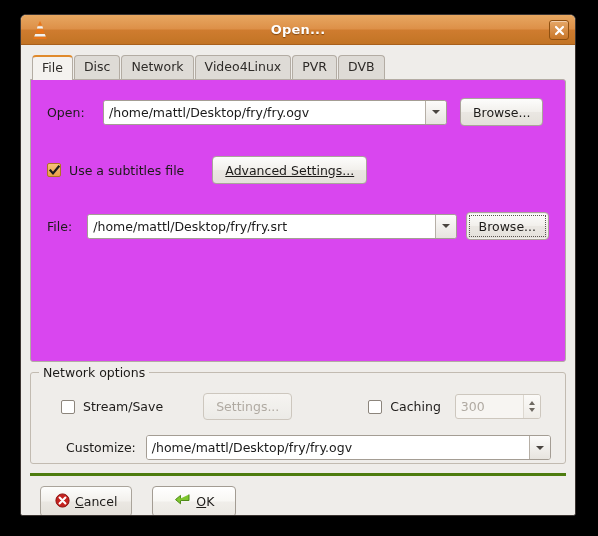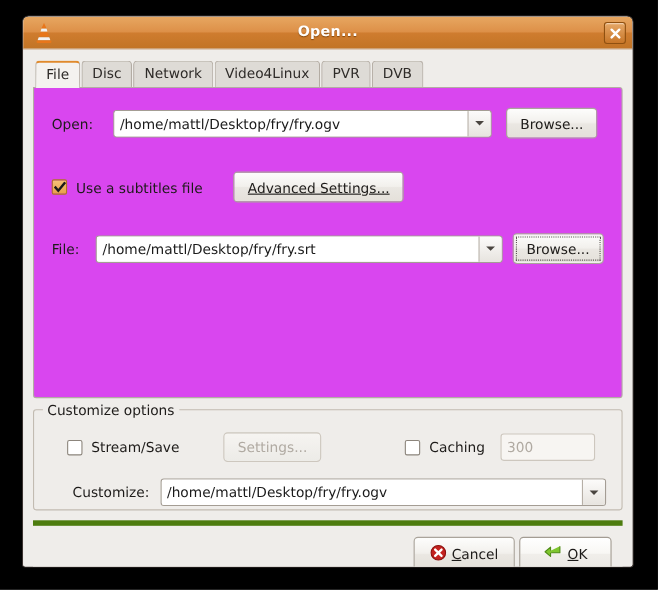--- a/index.html
+++ b/index.html
@@ -234,21 +234,20 @@
 
   
   .spin {
     display: flex;
     height: 25px;
     width: 86px;
     border: 1px solid #cdc7be;
     border-radius: 3px;
     background: #f7f5f2;
     overflow: hidden;
-    flex-direction: column;
   }
   .spin .sval {
     flex: 1 1 auto;
     font-size: 12.5px;
     color: #b0aaa2;
     line-height: 23px;
     padding: 0 5px;
   }
   .spin .sbtns {
     width: 17px;
@@ -258,26 +257,26 @@
     align-items: center; justify-content: center;
     gap: 3px;
     cursor: pointer;
   }
   .spin .up { width:0;height:0;border-left:3.5px solid transparent;border-right:3.5px solid transparent;border-bottom:4px solid #6e6962; }
   .spin .dn { width:0;height:0;border-left:3.5px solid transparent;border-right:3.5px solid transparent;border-top:4px solid #6e6962; }
 
   
   #actionbar {
     flex: 0 0 auto;
-    border-top: 5px solid #4d7c0f;
+    border-top: 3px solid #4d7c0f;
     margin-top: 9px;
     padding: 10px 10px 11px 10px;
     display: flex;
-    justify-content: flex-end;
-    gap: 4px;
+    justify-content: flex-start;
+    gap: 20px;
     background: #efedea;
   }
   #actionbar .btn {
     height: 31px;
     min-width: 84px;
     padding: 0 14px;
   }
   .btn.default {
     background: linear-gradient(to bottom, #ffffff 0%, #f8f7f4 48%, #f0eeea 52%, #ebe8e3 100%);
     border-color: #a39c93;
@@ -362,21 +361,21 @@
           <button class="btn focused" style="min-width:78px;">
             <span class="btnlabel">Browse...</span>
             <span class="focus-ring"></span>
           </button>
         </div>
       </div>
 
     </div>
 
     <div id="advanced">
-      <span class="legend">Customize options</span>
+      <span class="legend">Network options</span>
 
       <div class="row" style="margin-top:4px;">
         <span class="cbox" style="margin-left:16px;"></span>
         <span class="lbl" style="margin-left:8px;">Stream/Save</span>
         <div class="btn-wrap" style="margin-left:24px;padding-left:16px;">
           <button class="btn disabled" style="min-width:78px;height:27px;">
             <span class="btnlabel">Settings...</span>
           </button>
         </div>
         <span class="cbox" style="margin-left:76px;"></span>

